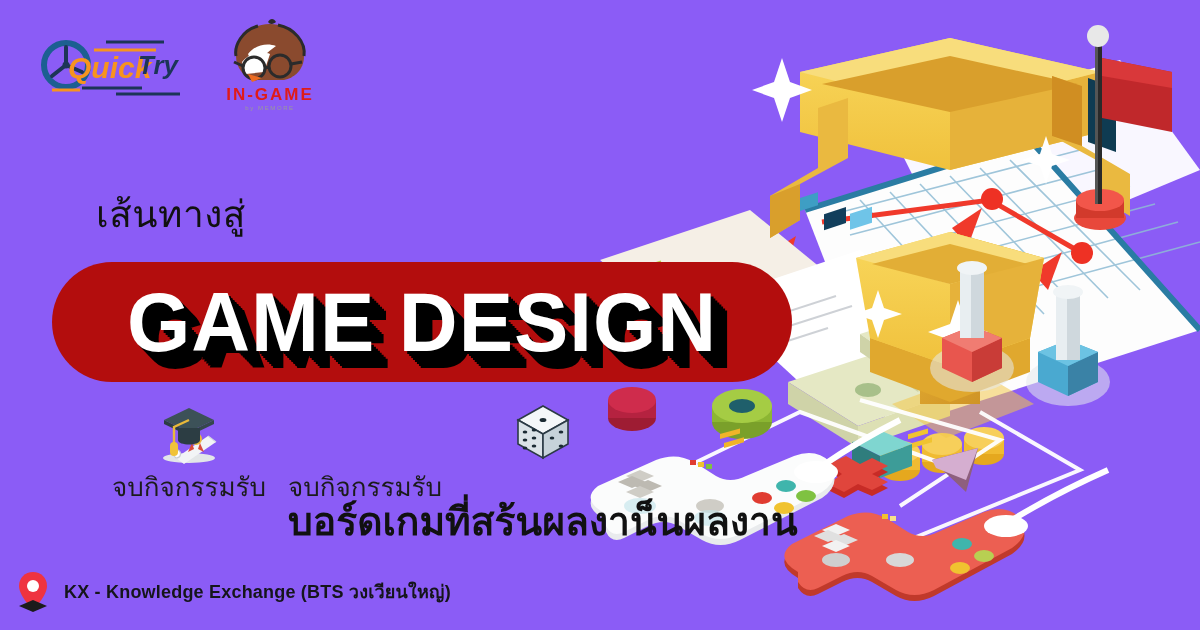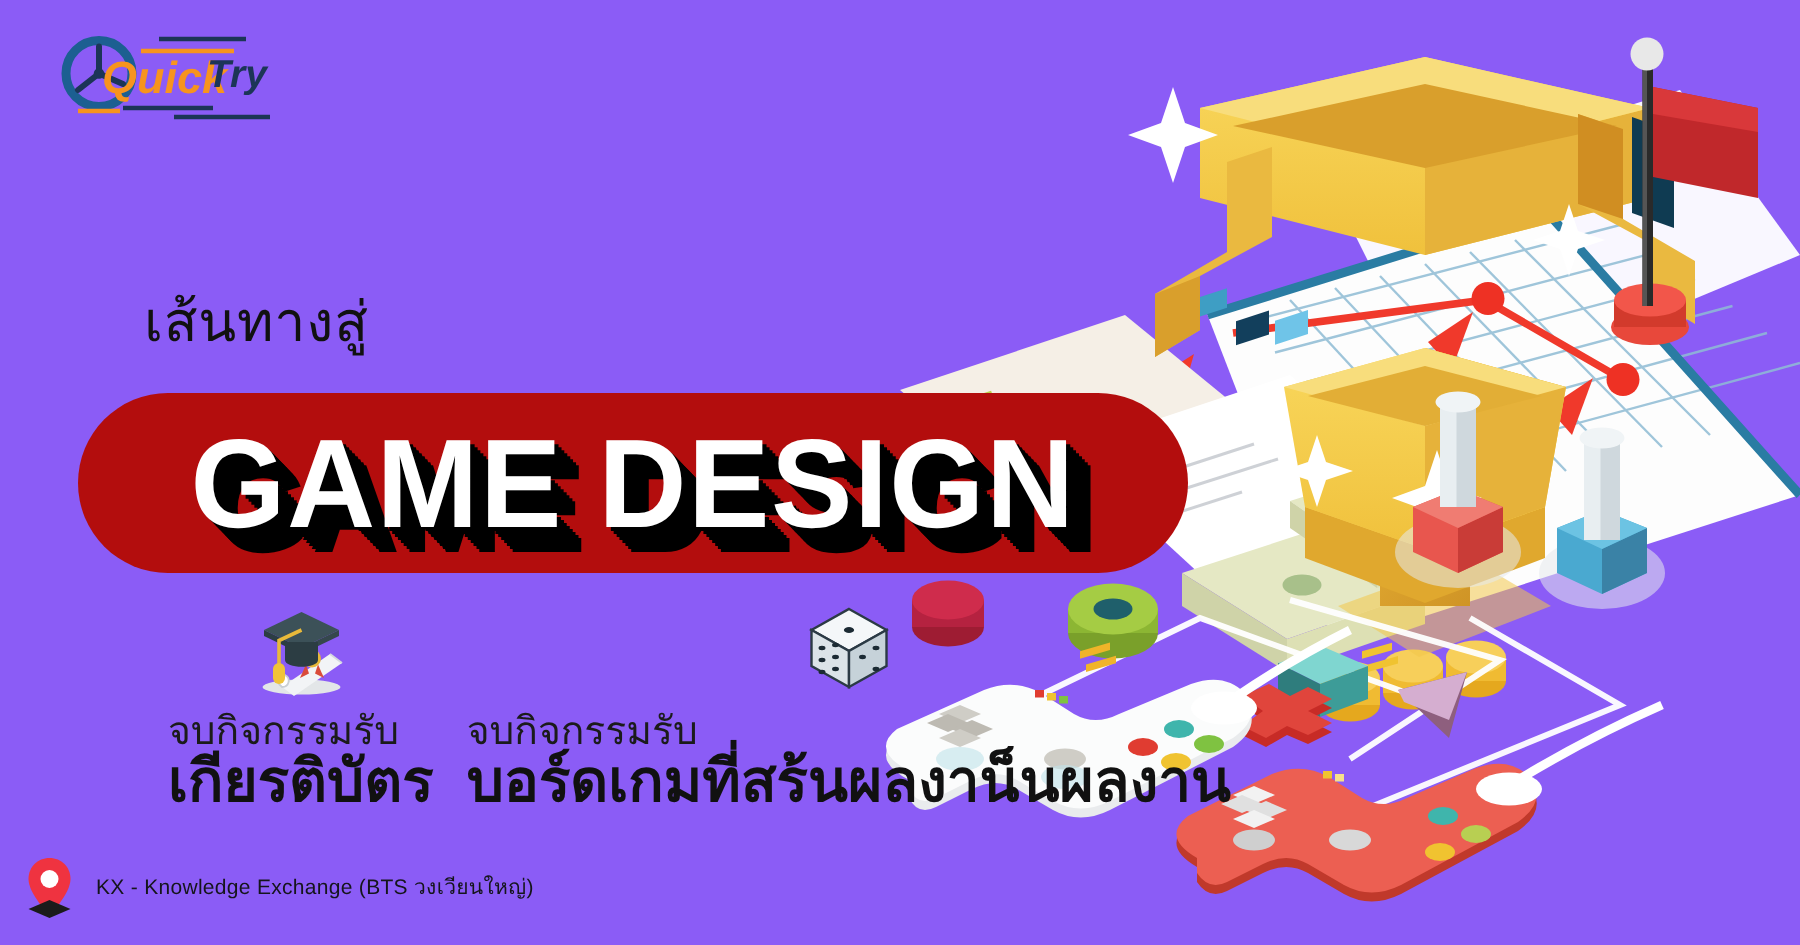--- a/index.html
+++ b/index.html
@@ -109,23 +109,23 @@
   .footer {
     position: absolute;
     left: 16px; bottom: 18px;
     display: flex;
     align-items: center;
     gap: 14px;
     z-index: 25;
   }
   .pin-icon { width: 34px; height: 42px; flex: none; }
   .footer-text {
-    font-size: 14px;
+    font-size: 18px;
     color: #15151b;
-    font-weight: 400;
+    font-weight: 700;
     letter-spacing: 0.2px;
   }
 </style>
 </head>
 <body>
 
 <div class="banner">
 
   <div class="illustration">
     <svg class="illu-svg" viewBox="0 0 640 630" xmlns="http://www.w3.org/2000/svg">
@@ -376,20 +376,40 @@
         <g stroke-linecap="butt">
           <path d="M72 10 L130 10" stroke="#1c3557" stroke-width="3"></path>
           <path d="M60 18 L122 18" stroke="#f7941e" stroke-width="3"></path>
           <path d="M48 56 L108 56" stroke="#1c3557" stroke-width="3"></path>
           <path d="M18 58 L46 58" stroke="#f7941e" stroke-width="3"></path>
           <path d="M82 62 L146 62" stroke="#1c3557" stroke-width="3"></path>
         </g>
       </svg>
     </div>
 
+    <div class="logo-ingame">
+      <svg viewBox="0 0 104 98" width="104" height="98" xmlns="http://www.w3.org/2000/svg">
+        <g>
+          <path d="M52 8 C72 8 86 22 86 40 C86 54 76 62 66 64 L38 64 C26 62 18 52 18 40 C18 22 32 8 52 8 Z" fill="#8a4a2e"></path>
+          <path d="M50 6 C52 2 56 2 58 6 C56 8 52 9 50 6 Z" fill="#2b2b2b"></path>
+          <path d="M30 38 C36 30 48 26 58 30 C50 36 42 42 36 52 Z" fill="#ffffff"></path>
+          <path d="M24 46 C30 38 44 34 52 38 L46 56 L28 58 Z" fill="#ffffff"></path>
+          <circle cx="36" cy="52" r="11" fill="none" stroke="#2b2b2b" stroke-width="3"></circle>
+          <circle cx="62" cy="50" r="11" fill="none" stroke="#2b2b2b" stroke-width="3"></circle>
+          <path d="M47 52 L51 51" stroke="#2b2b2b" stroke-width="3"></path>
+          <path d="M25 50 L16 46" stroke="#2b2b2b" stroke-width="3"></path>
+          <path d="M73 48 L84 46" stroke="#2b2b2b" stroke-width="3"></path>
+          <path d="M30 58 L44 62 L34 66 Z" fill="#ec6b21"></path>
+          <path d="M18 40 C16 30 24 14 40 10" stroke="#2b2b2b" stroke-width="3" fill="none"></path>
+          <path d="M86 40 C88 26 76 12 60 9" stroke="#2b2b2b" stroke-width="3" fill="none"></path>
+        </g>
+        <text x="52" y="84" text-anchor="middle" font-family="Liberation Sans, sans-serif" font-size="17" font-weight="700" letter-spacing="2" fill="#e01b18">IN-GAME</text>
+        <text x="52" y="94" text-anchor="middle" font-family="Liberation Sans, sans-serif" font-size="6" letter-spacing="1.6" fill="#9a9a9a">by MEMORE</text>
+      </svg>
+    </div>
   </div>
 
   <div class="headline-thai">เส้นทางสู่</div>
 
   <div class="pill"></div>
   <div class="pill-title">GAME DESIGN</div>
 
   <div class="benefits">
 
     <div class="benefit">
@@ -412,21 +432,20 @@
             <polygon points="6,22 31,34 31,38 6,26" fill="#2c3d43"></polygon>
             <polygon points="56,22 31,34 31,38 56,26" fill="#35474d"></polygon>
             <path d="M20 30 L20 42 C20 48 42 48 42 42 L42 30" fill="#2c3d43"></path>
             <path d="M31 22 L16 29 L16 46" stroke="#e8b93a" stroke-width="2.4" fill="none"></path>
             <rect x="12" y="44" width="8" height="14" rx="4" fill="#f0c338"></rect>
           </g>
         </svg>
       </div>
       <div class="benefit-text">
         <span class="benefit-top">จบกิจกรรมรับ</span>
-        <span class="benefit-main">เกียรติบัตร</span>
       </div>
     </div>
 
     <div class="benefit">
       <div class="benefit-icon">
         <svg viewBox="0 0 62 66" width="62" height="66" xmlns="http://www.w3.org/2000/svg">
           <polygon points="31,8 56,22 31,36 6,22" fill="#f4f7f9" stroke="#2b3a45" stroke-width="1.6"></polygon>
           <polygon points="6,22 31,36 31,60 6,46" fill="#dbe3e8" stroke="#2b3a45" stroke-width="1.6"></polygon>
           <polygon points="56,22 31,36 31,60 56,46" fill="#c6d2d9" stroke="#2b3a45" stroke-width="1.6"></polygon>
           <ellipse cx="31" cy="22" rx="3.4" ry="2" fill="#1b2a33"></ellipse>

